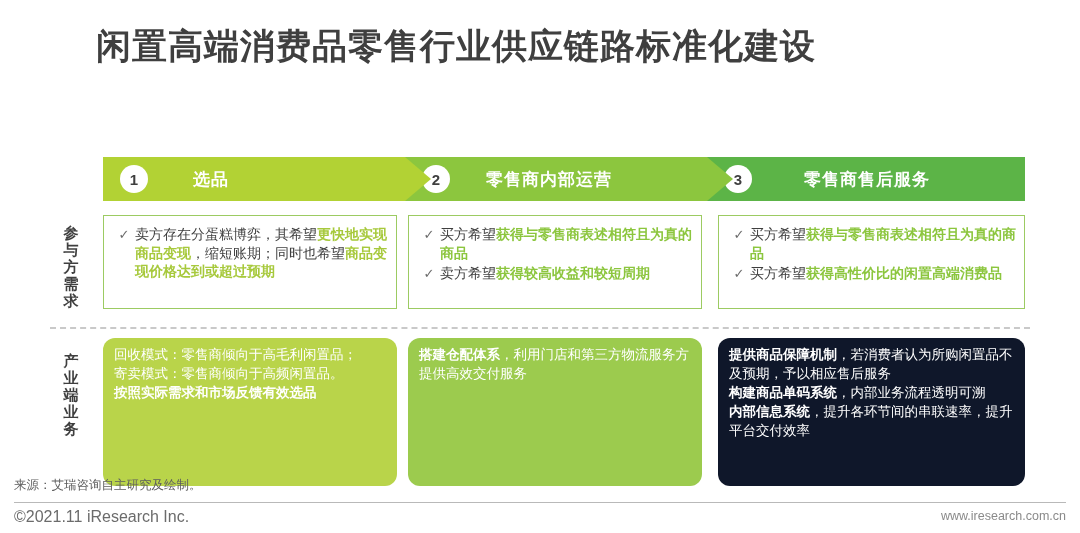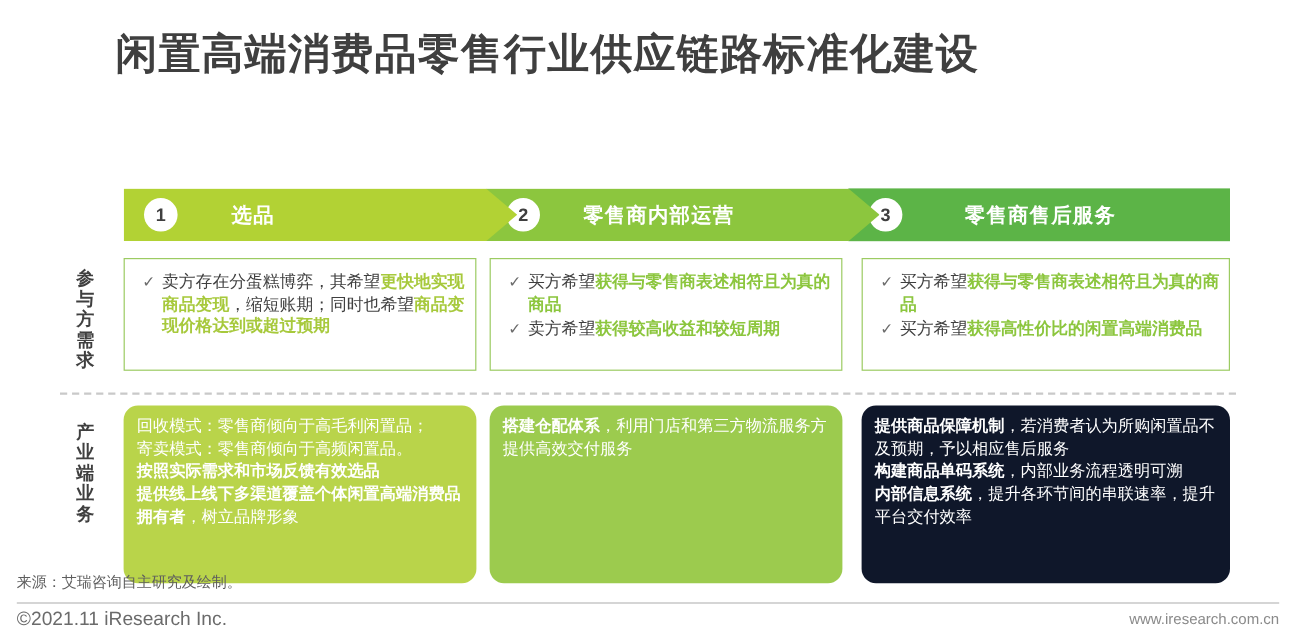--- a/index.html
+++ b/index.html
@@ -256,21 +256,20 @@
       <span class="tick-text"><span>买方希望</span><span class="hl">获得高性价比的闲置高端消费品</span></span>
     </div>
   </div>
 
 <div class="divider"></div>
 
 <div class="biz-box" id="biz-box-1" style="background: rgb(185, 212, 74);">
     <div class="biz-line"><span>回收模式：零售商倾向于高毛利闲置品；</span></div>
     <div class="biz-line"><span>寄卖模式：零售商倾向于高频闲置品。</span></div>
     <div class="biz-line"><span class="b">按照实际需求和市场反馈有效选品</span></div>
-    <div class="biz-line"><span class="b">提供线上线下多渠道覆盖个体闲置高端消费品拥有者</span><span>，树立品牌形象</span></div>
   </div>
 <div class="biz-box" id="biz-box-2" style="background: rgb(156, 203, 78);">
     <div class="biz-line"><span class="b">搭建仓配体系</span><span>，利用门店和第三方物流服务方提供高效交付服务</span></div>
   </div>
 <div class="biz-box" id="biz-box-3" style="background: #0f172a;">
     <div class="biz-line"><span class="b">提供商品保障机制</span><span>，若消费者认为所购闲置品不及预期，予以相应售后服务</span></div>
     <div class="biz-line"><span class="b">构建商品单码系统</span><span>，内部业务流程透明可溯</span></div>
     <div class="biz-line"><span class="b">内部信息系统</span><span>，提升各环节间的串联速率，提升平台交付效率</span></div>
   </div>
 

